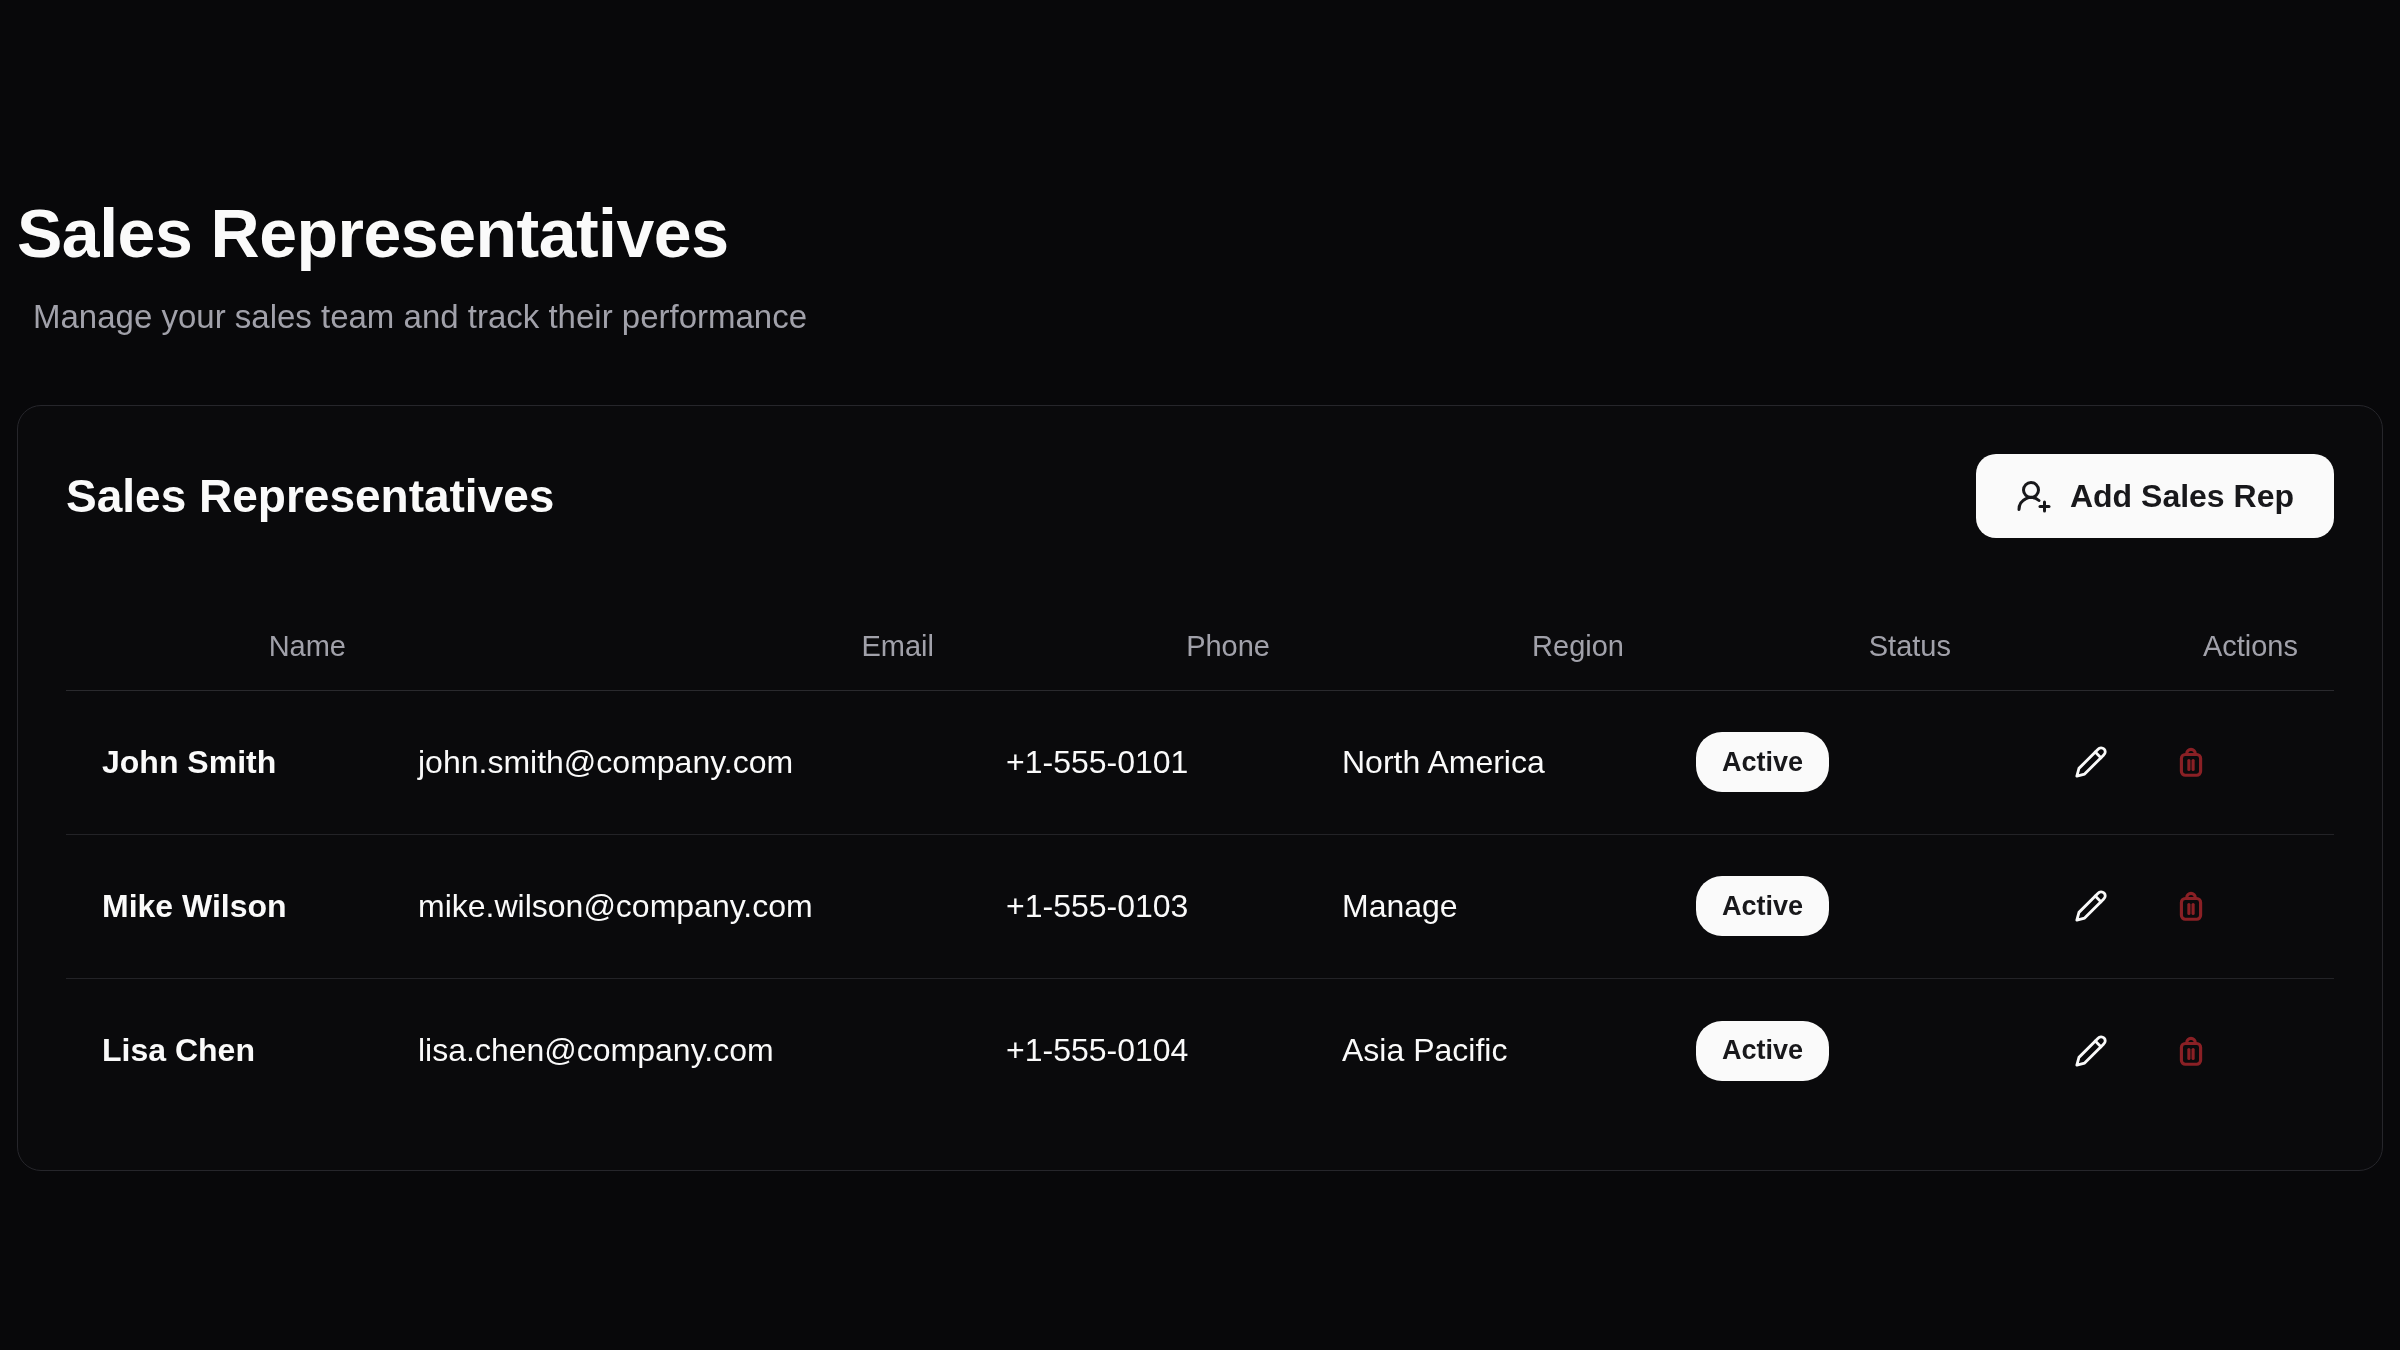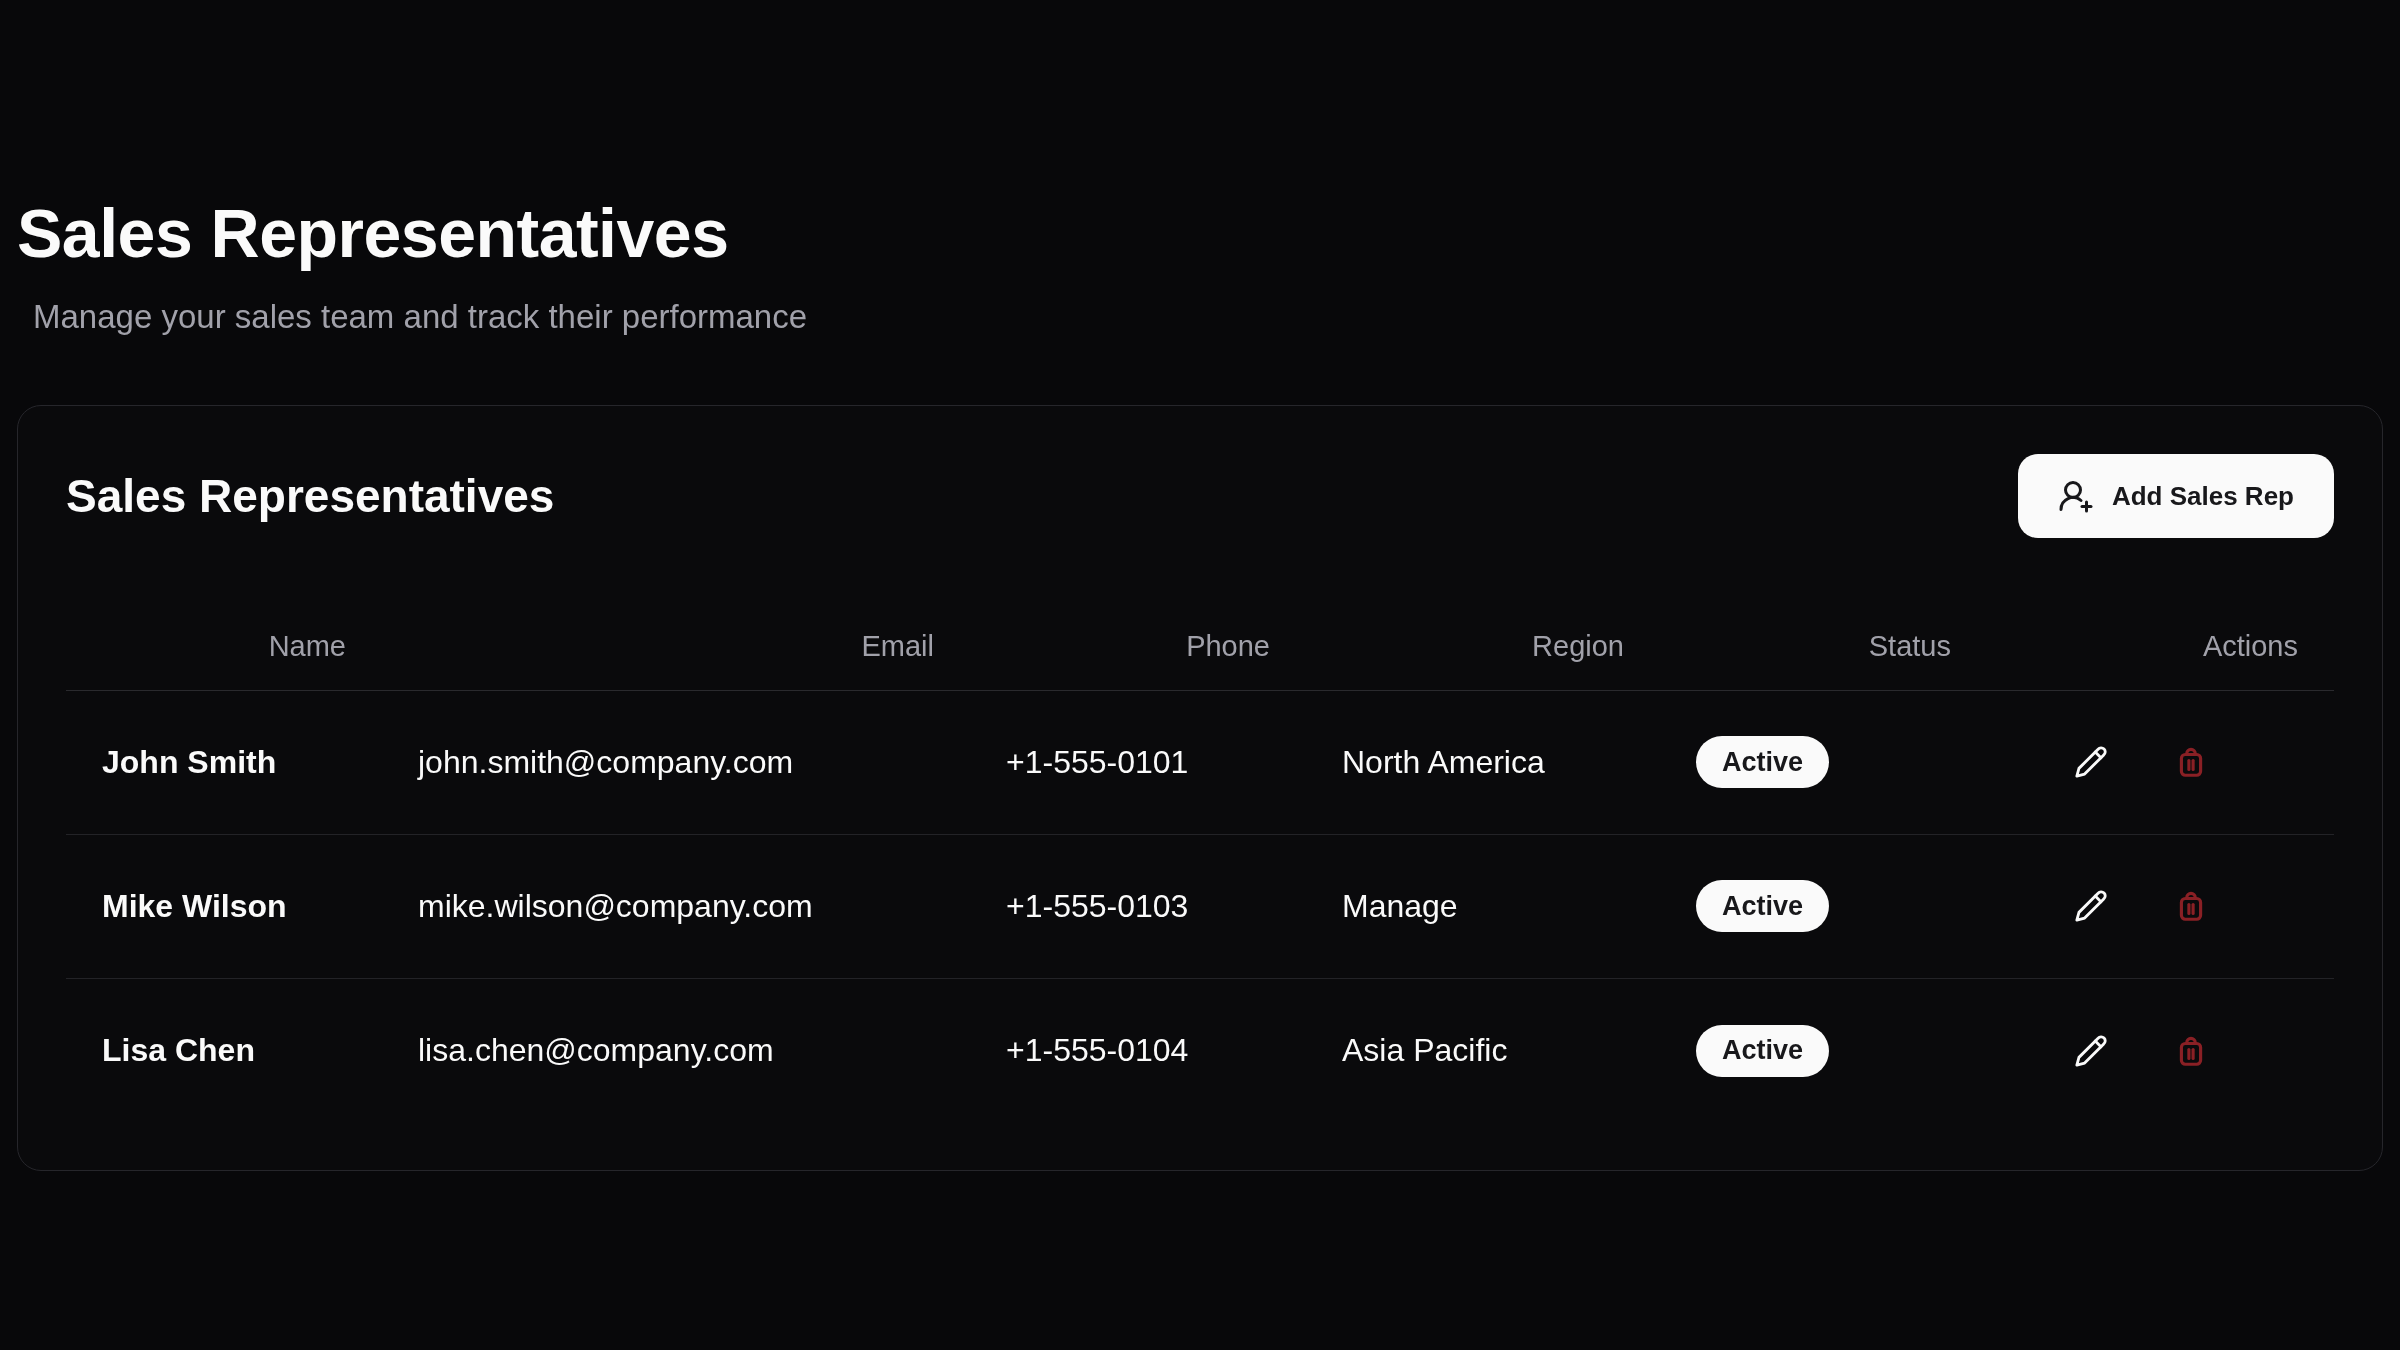--- a/index.html
+++ b/index.html
@@ -52,21 +52,21 @@
     display: inline-flex;
     align-items: center;
     gap: 18px;
     height: 84px;
     padding: 0 40px;
     border: none;
     border-radius: 20px;
     background: #fafafa;
     color: #18181b;
     font-family: "Liberation Sans", sans-serif;
-    font-size: 26px;
+    font-size: 32px;
     font-weight: 600;
     cursor: pointer;
   }
   .add-btn svg { display: block; }
 
   table {
     width: 100%;
     margin-top: 64px;
     border-collapse: collapse;
     table-layout: fixed;
@@ -90,21 +90,21 @@
     border-bottom: 1px solid #232327;
     vertical-align: middle;
     white-space: nowrap;
   }
   tbody tr:last-child td { border-bottom: none; }
   td.cell-name { font-weight: 600; }
 
   .badge {
     display: inline-flex;
     align-items: center;
-    height: 52px;
+    height: 60px;
     padding: 0 26px;
     border-radius: 26px;
     background: #fafafa;
     color: #18181b;
     font-size: 27px;
     font-weight: 700;
   }
 
   .actions {
     display: flex;

